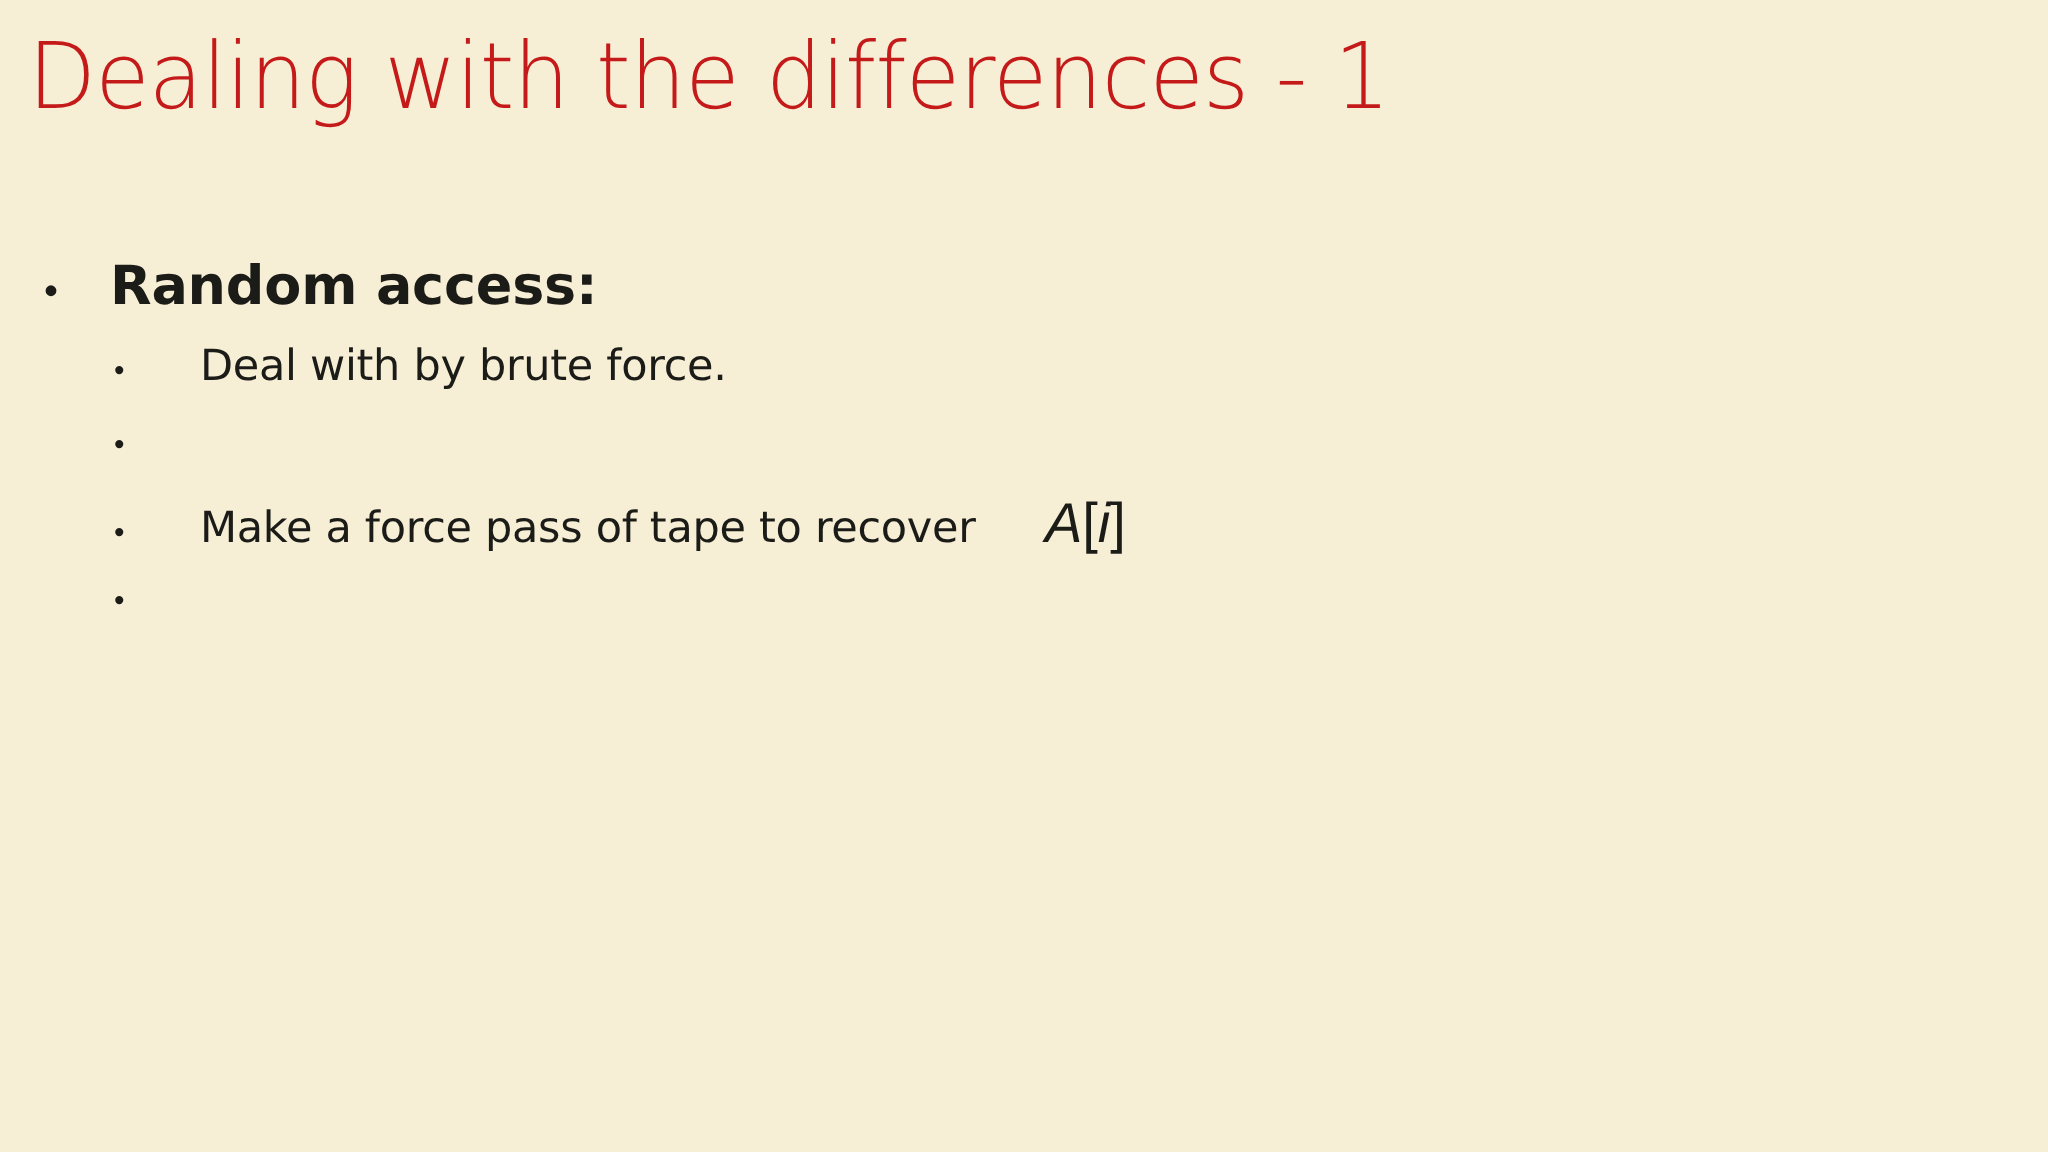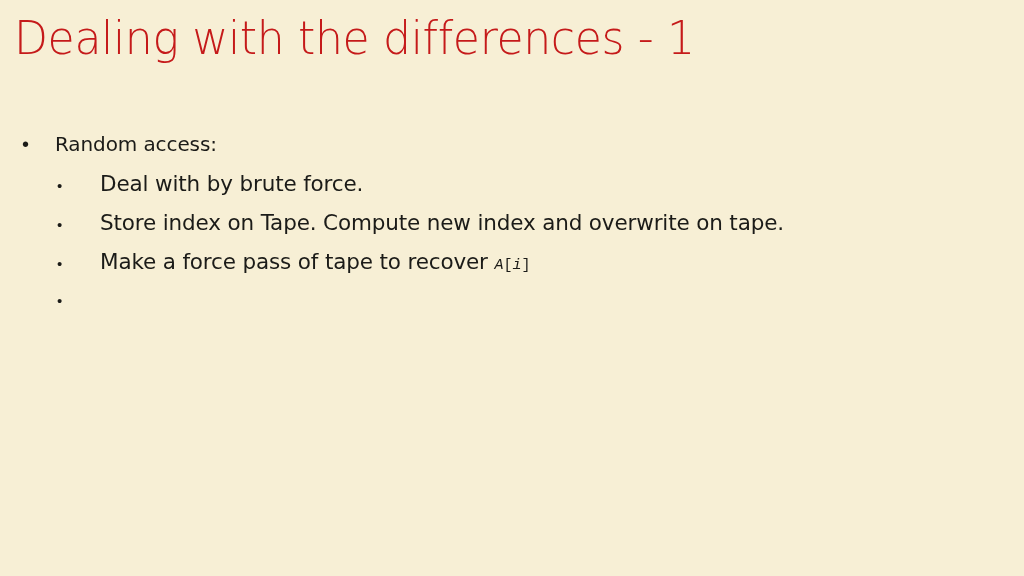--- a/index.html
+++ b/index.html
@@ -61,22 +61,22 @@
   }
   .level1 .marker {
     flex: 0 0 auto;
     width: 33px;
     font-size: 20px;
     line-height: 40px;
     color: #1b1b18;
   }
   .level1 .btext {
     font-family: "DejaVu Sans", sans-serif;
-    font-weight: 400;
-    font-size: 20px;
+    font-weight: 700;
+    font-size: 27px;
     line-height: 40px;
     letter-spacing: -0.1px;
   }
 
   
   .level2 {
     padding-left: 57px;
     height: 39px;
   }
   .level2 .marker {
@@ -90,24 +90,25 @@
     font-family: "DejaVu Sans", sans-serif;
     font-weight: 400;
     font-size: 21.5px;
     line-height: 39px;
     letter-spacing: -0.15px;
     white-space: nowrap;
     text-align: center;
   }
 
   .math {
-    font-family: Liberation Mono, monospace;
+    font-family: Liberation Sans, sans-serif;
     font-style: italic;
-    font-size: 15px;
+    font-size: 28px;
     letter-spacing: 0;
+    margin-left: 28px;
   }
   .math .brk {
     font-style: normal;
   }
 </style>
 </head>
 <body>
 
 <div id="slide">
 
@@ -120,21 +121,20 @@
       <span class="btext">Random access:</span>
     </div>
 
     <div class="bullet-row level2">
       <span class="marker">•</span>
       <span class="btext">Deal with by brute force.</span>
     </div>
 
     <div class="bullet-row level2">
       <span class="marker">•</span>
-      <span class="btext">Store index on Tape. Compute new index and overwrite on tape.</span>
     </div>
 
     <div class="bullet-row level2">
       <span class="marker">•</span>
       <span class="btext"><span>Make a force pass of tape to recover </span><span class="math"><span>A</span><span class="brk">[</span><span>i</span><span class="brk">]</span></span></span>
     </div>
 
     <div class="bullet-row level2">
       <span class="marker">•</span>
     </div>

